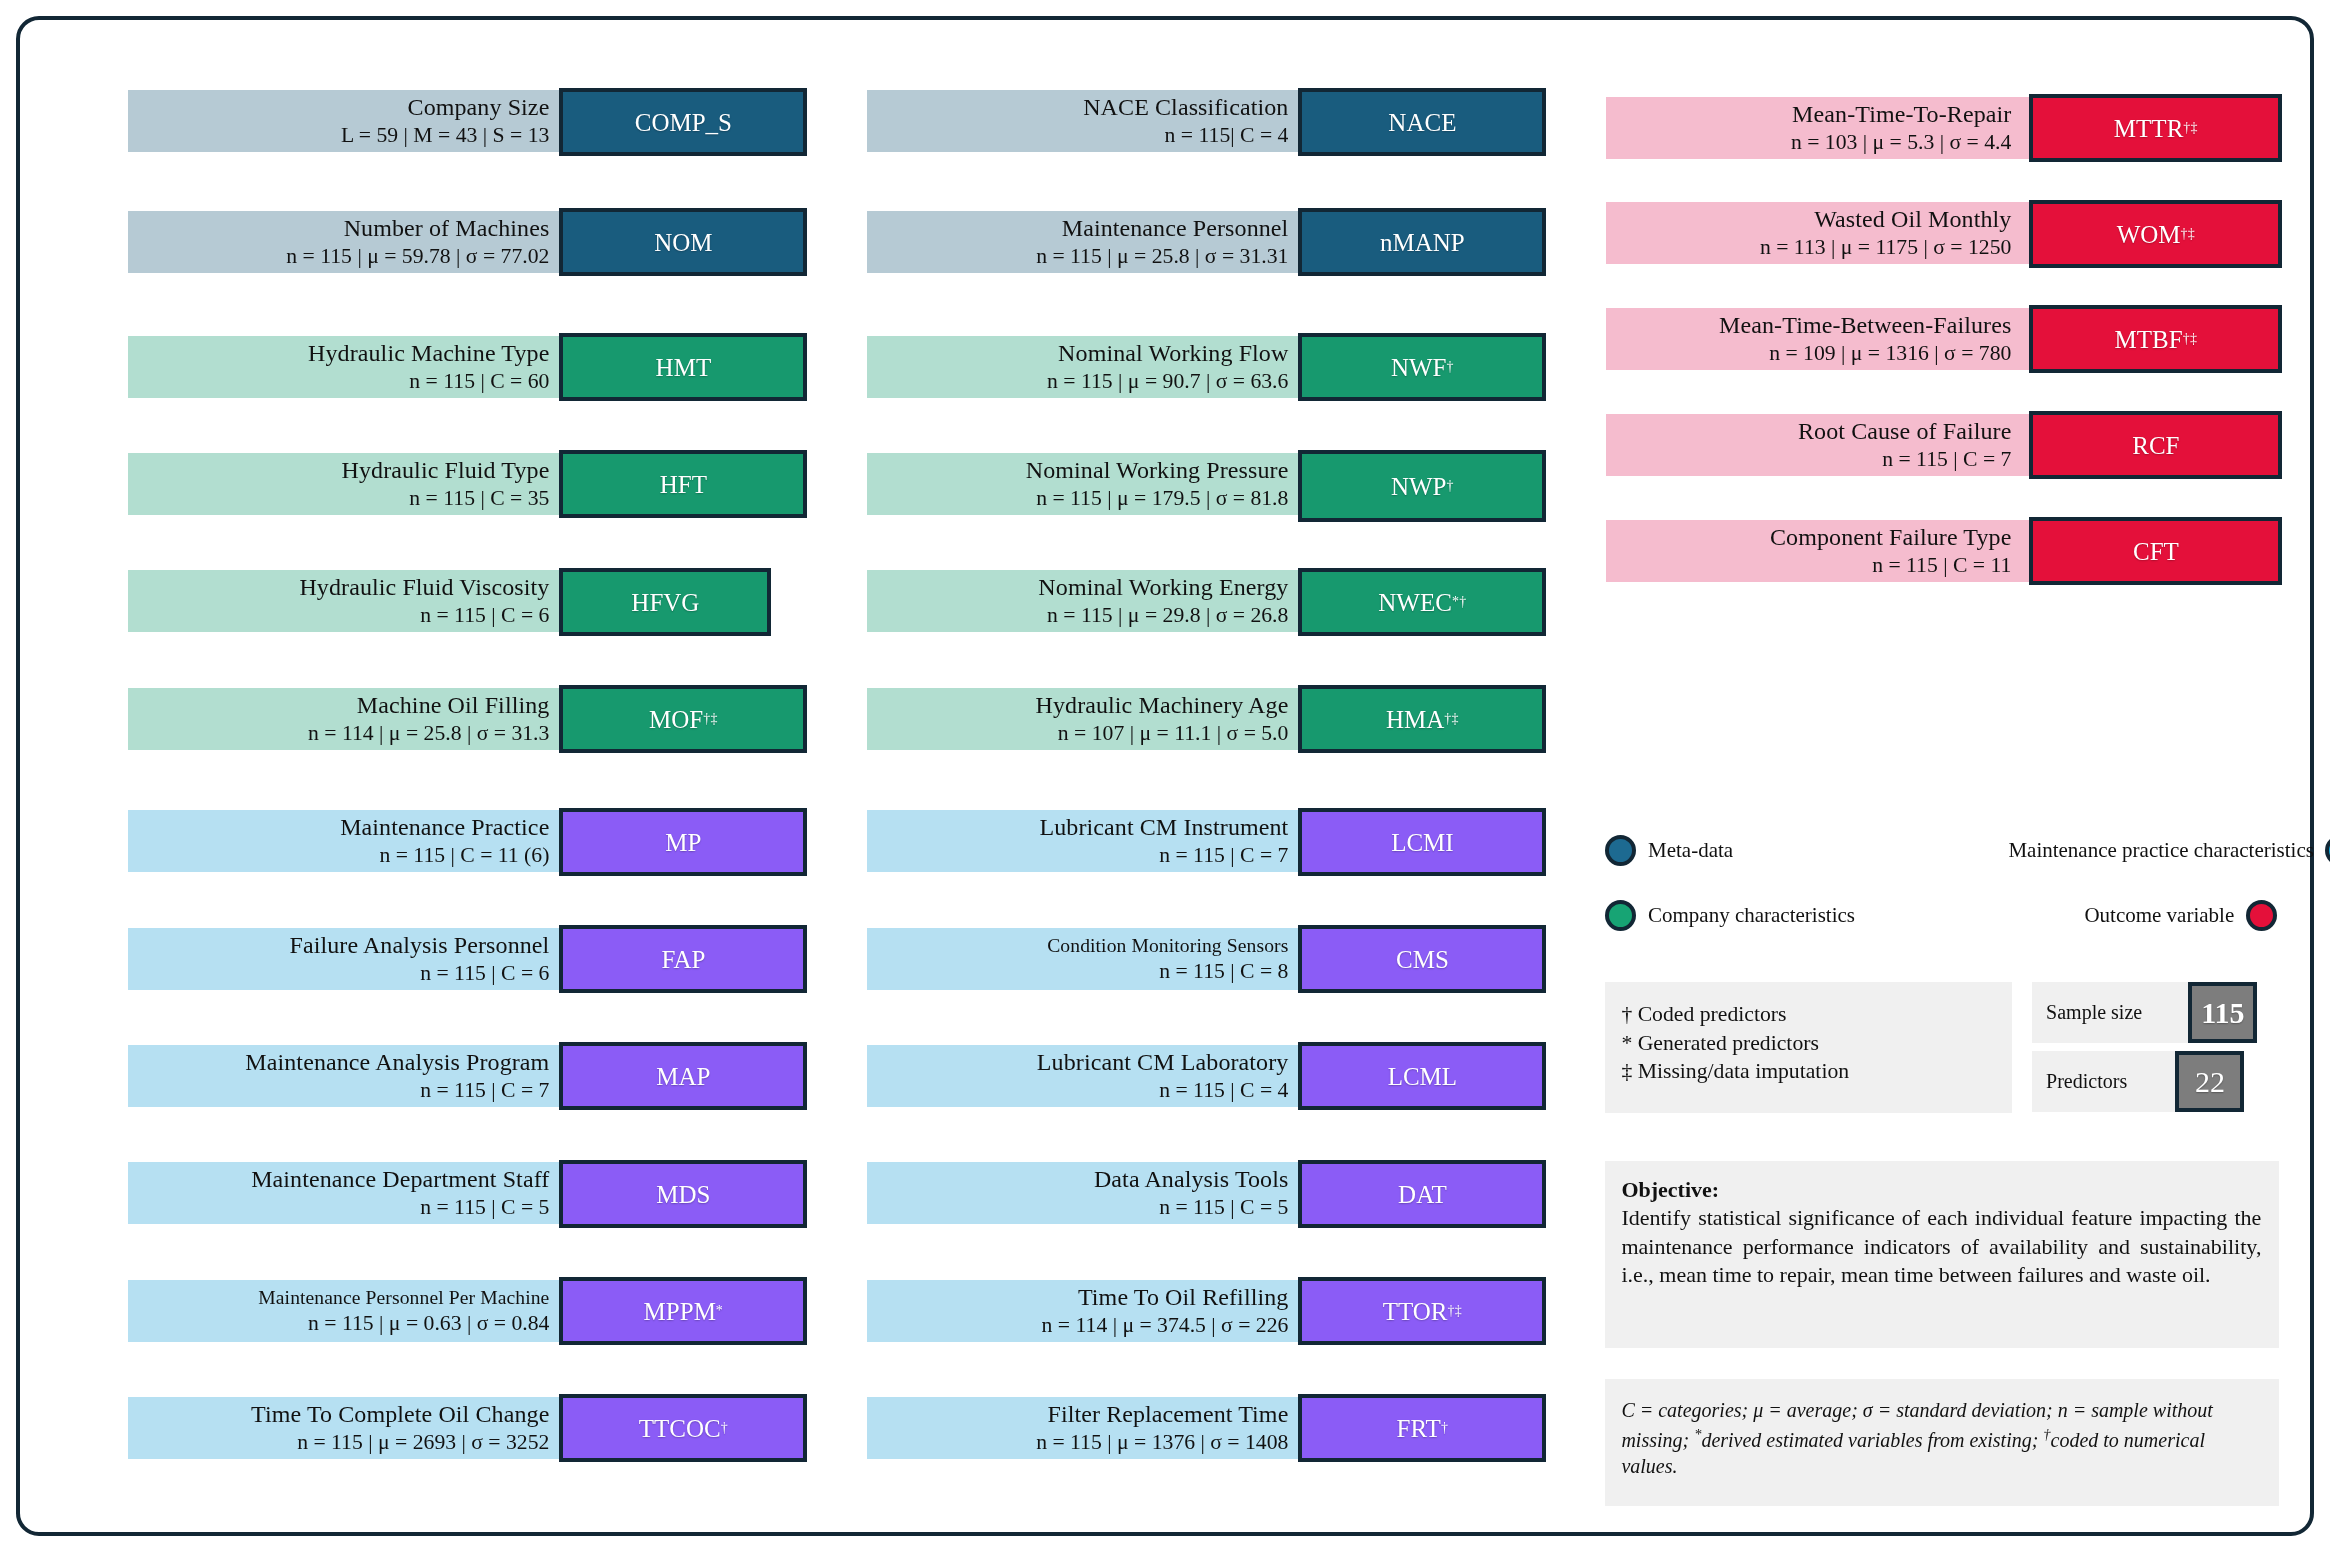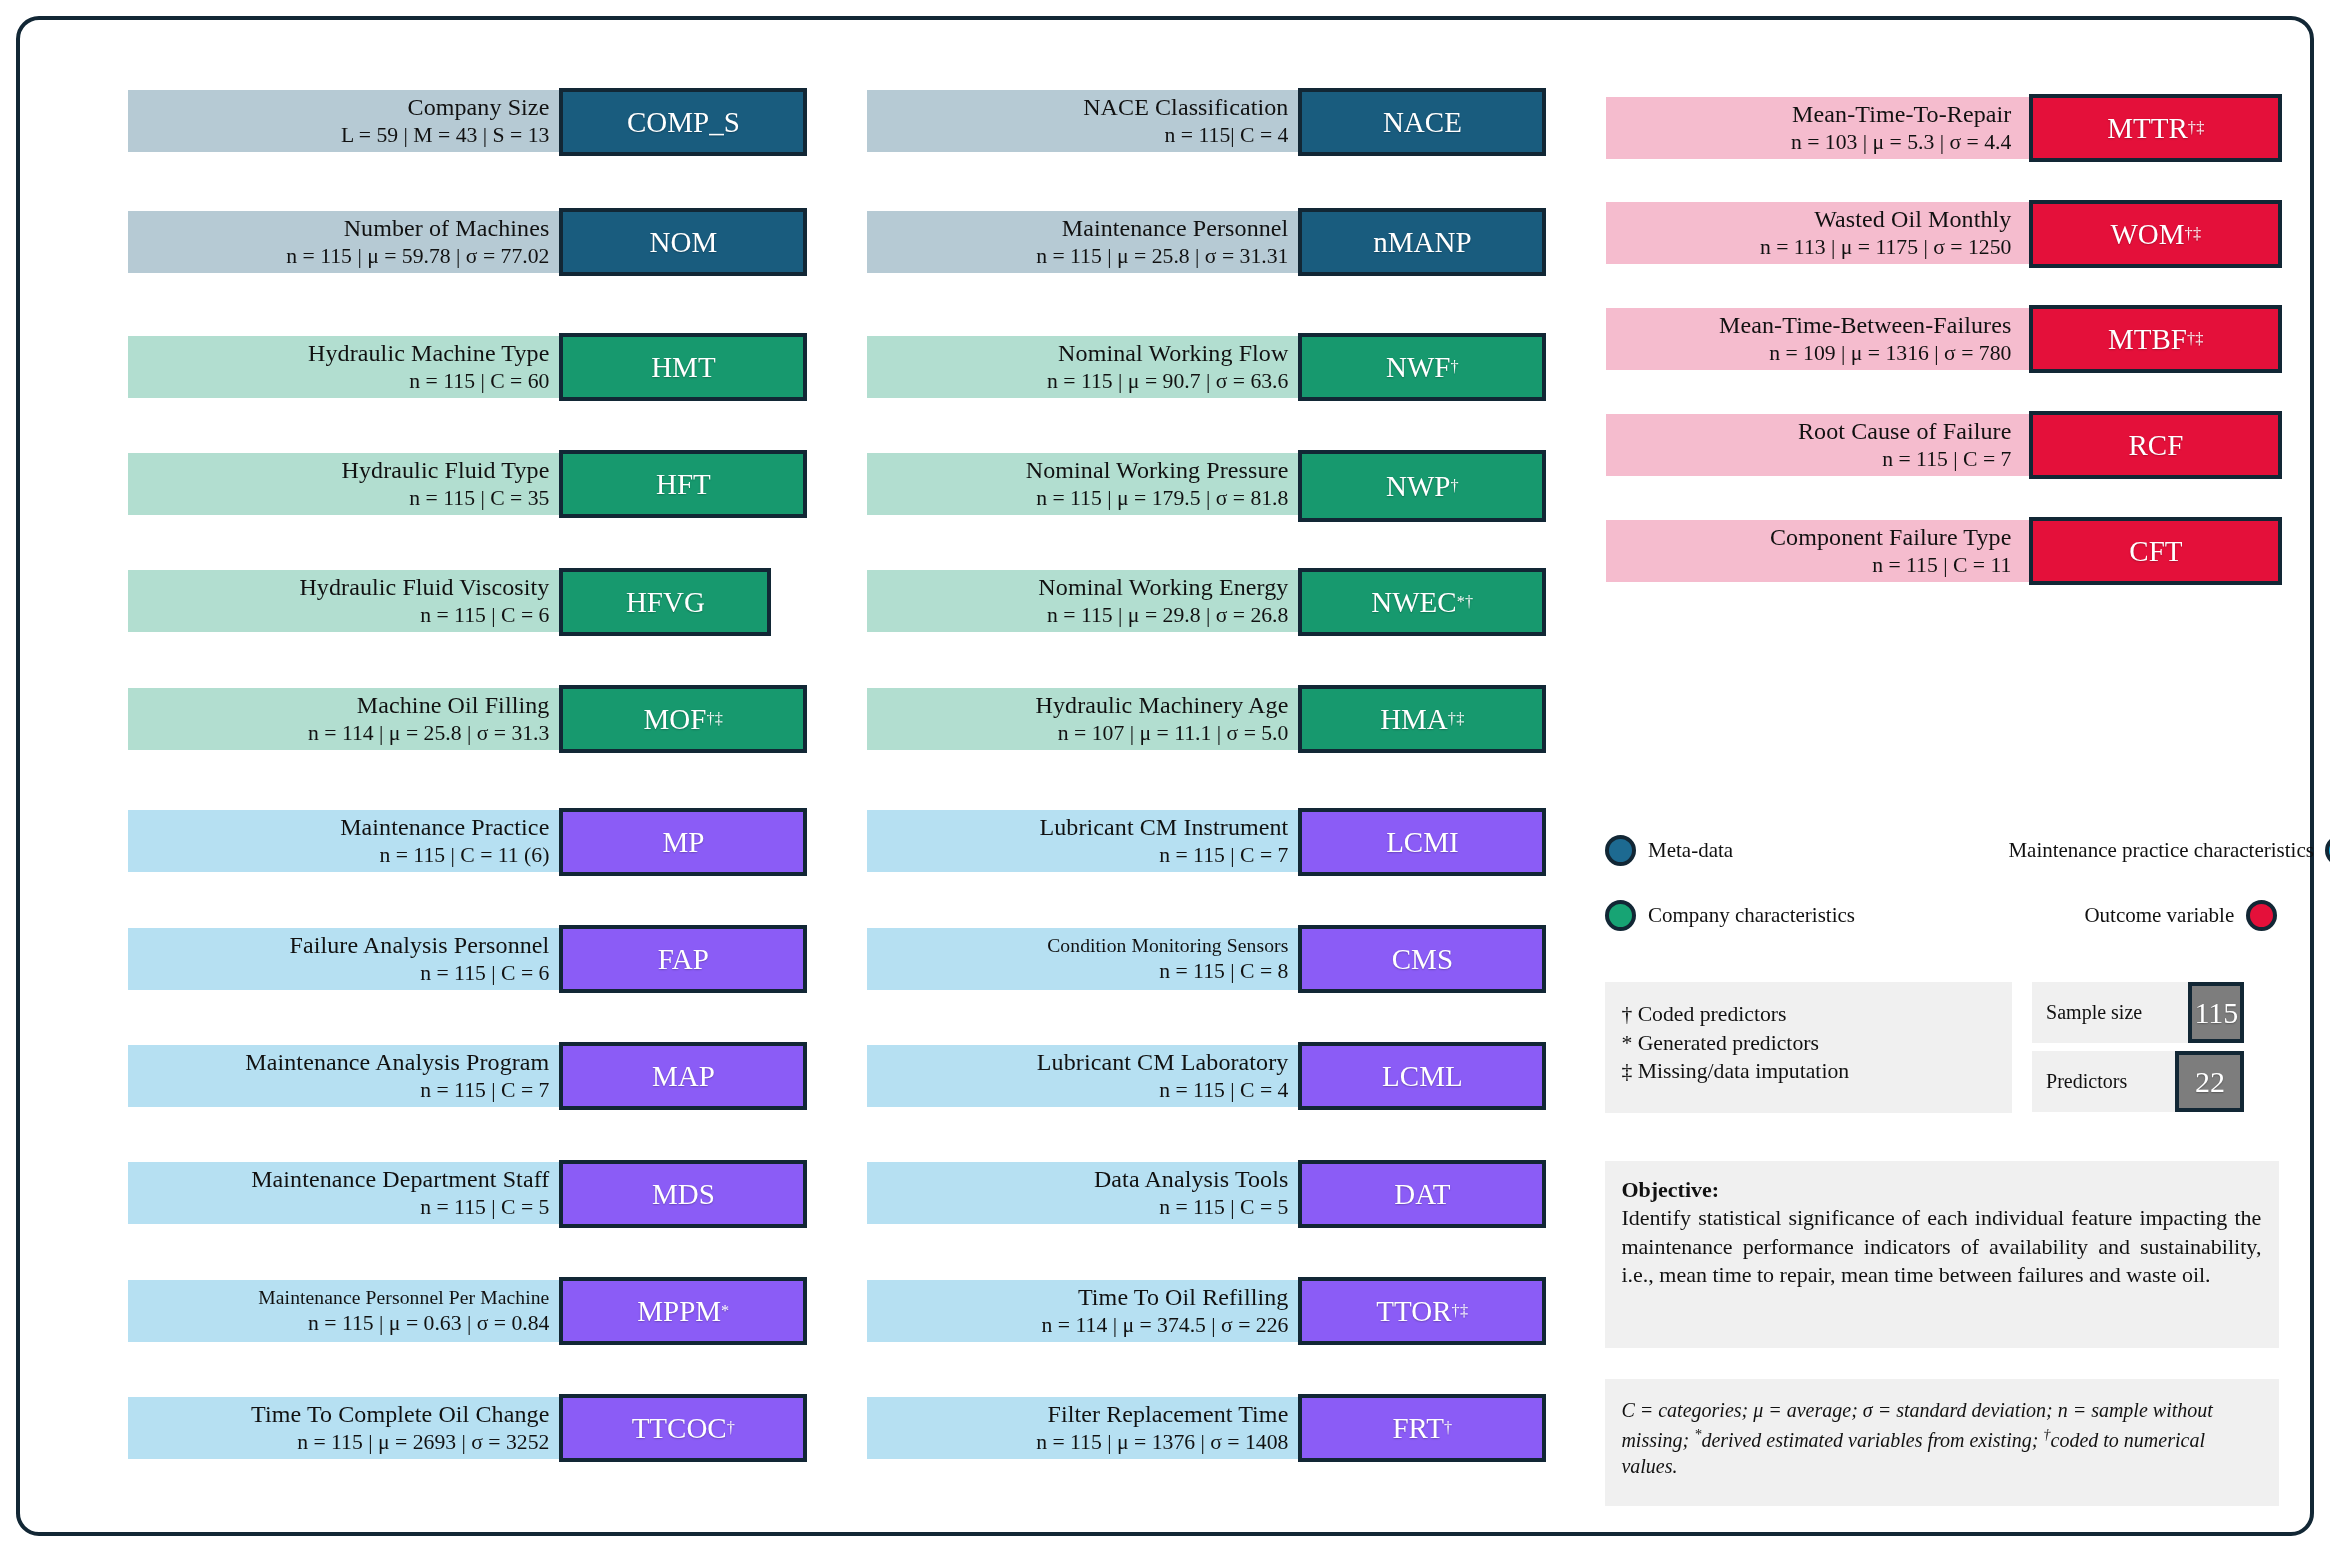--- a/index.html
+++ b/index.html
@@ -32,21 +32,21 @@
     font-size:21.7px; line-height:1.12; color:#111; margin-top:2.6px;
     white-space:nowrap;
   }
 
   
   .tag{
     position:absolute; top:0;
     box-sizing:border-box;
     border:4.8px solid #122735;
     display:flex; align-items:center; justify-content:center;
-    color:#ffffff; font-size:29px; line-height:1;
+    color:#ffffff; font-size:25px; line-height:1;
     text-shadow:0 1.1px 1.6px rgba(0,0,0,.25);
   }
   .tag sup{font-size:.56em; vertical-align:super; letter-spacing:0.3px;}
 
   
   .p-meta   {background:#b6cad4;}
   .t-meta   {background:#195c7e;}
   .p-comp   {background:#b2ded0;}
   .t-comp   {background:#17996e;}
   .p-maint  {background:#b6e0f2;}
@@ -393,21 +393,21 @@
 
   <div class="greybox" id="footnote-box" style="left:1585px;top:962px;width:407px;height:131px;padding:18px 0 0 16px;">
       <div class="fn-line">† Coded predictors</div>
       <div class="fn-line">* Generated predictors</div>
       <div class="fn-line">‡ Missing/data imputation</div>
     </div>
 
   <div id="stats-wrap">
       <div class="stat-row" style="left: 2012px; top: 962px;">
         <div class="stat-label-box" style="width: 156px; height: 61px;">Sample size</div>
-        <div class="stat-val" style="width: 56px; height: 61px;">115</div>
+        <div class="stat-val" style="width: 69px; height: 61px; font-weight: bold;">115</div>
       </div>
       <div class="stat-row" style="left: 2012px; top: 1031px;">
         <div class="stat-label-box" style="width: 143px; height: 61px;">Predictors</div>
         <div class="stat-val" style="width: 69px; height: 61px;">22</div>
       </div>
     </div>
 
   <div class="greybox" id="objective" style="left:1585px;top:1141px;width:674px;height:187px;">
     <div class="obj-title">Objective:</div>
     <div class="obj-body">Identify statistical significance of each individual feature impacting the maintenance performance indicators of availability and sustainability, i.e., mean time to repair, mean time between failures and waste oil.</div>

